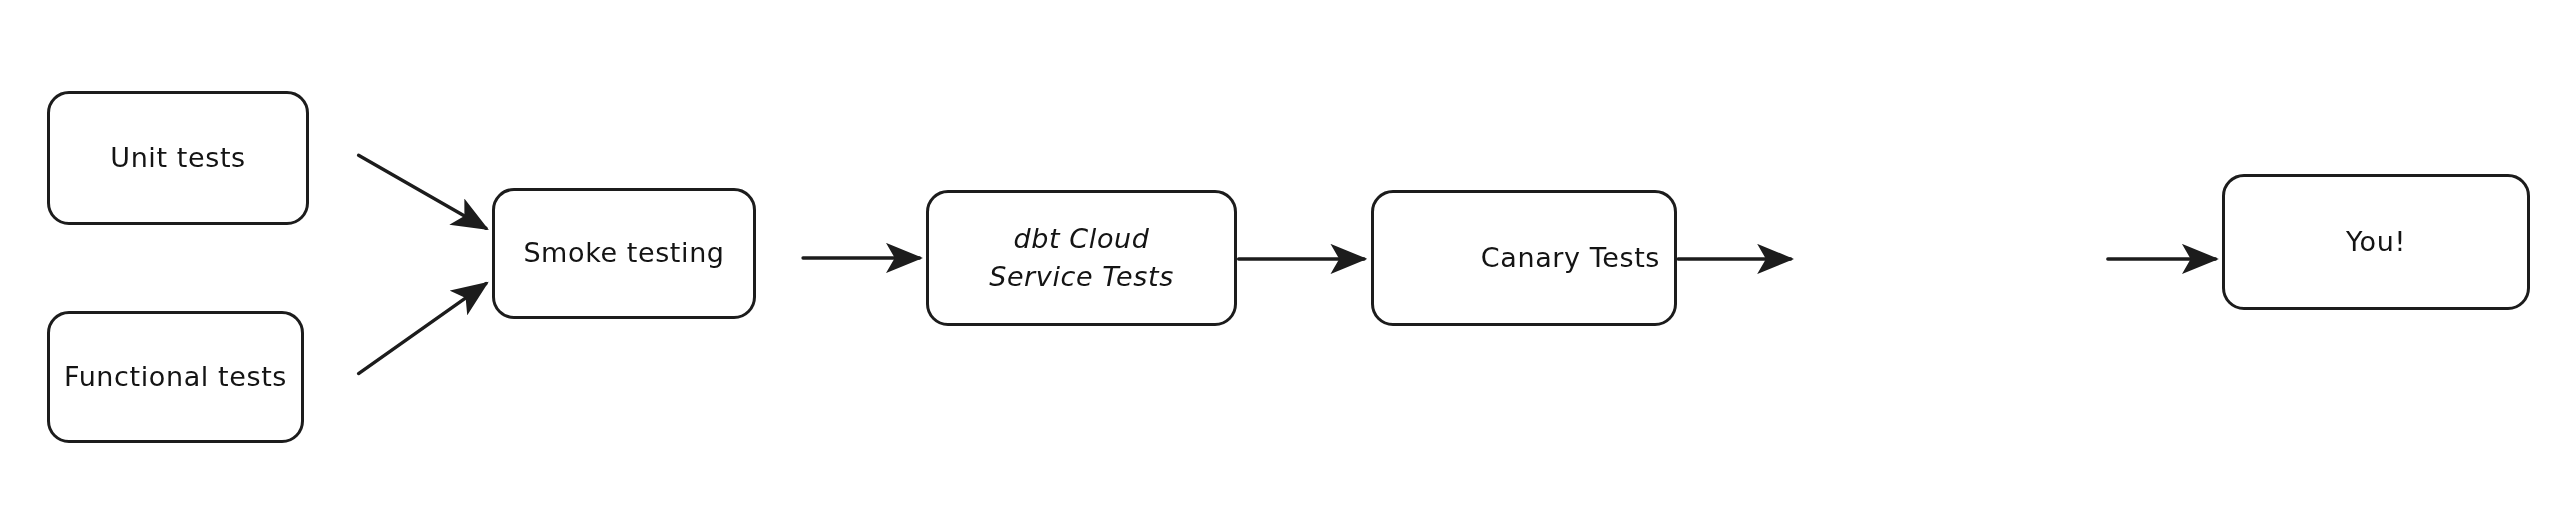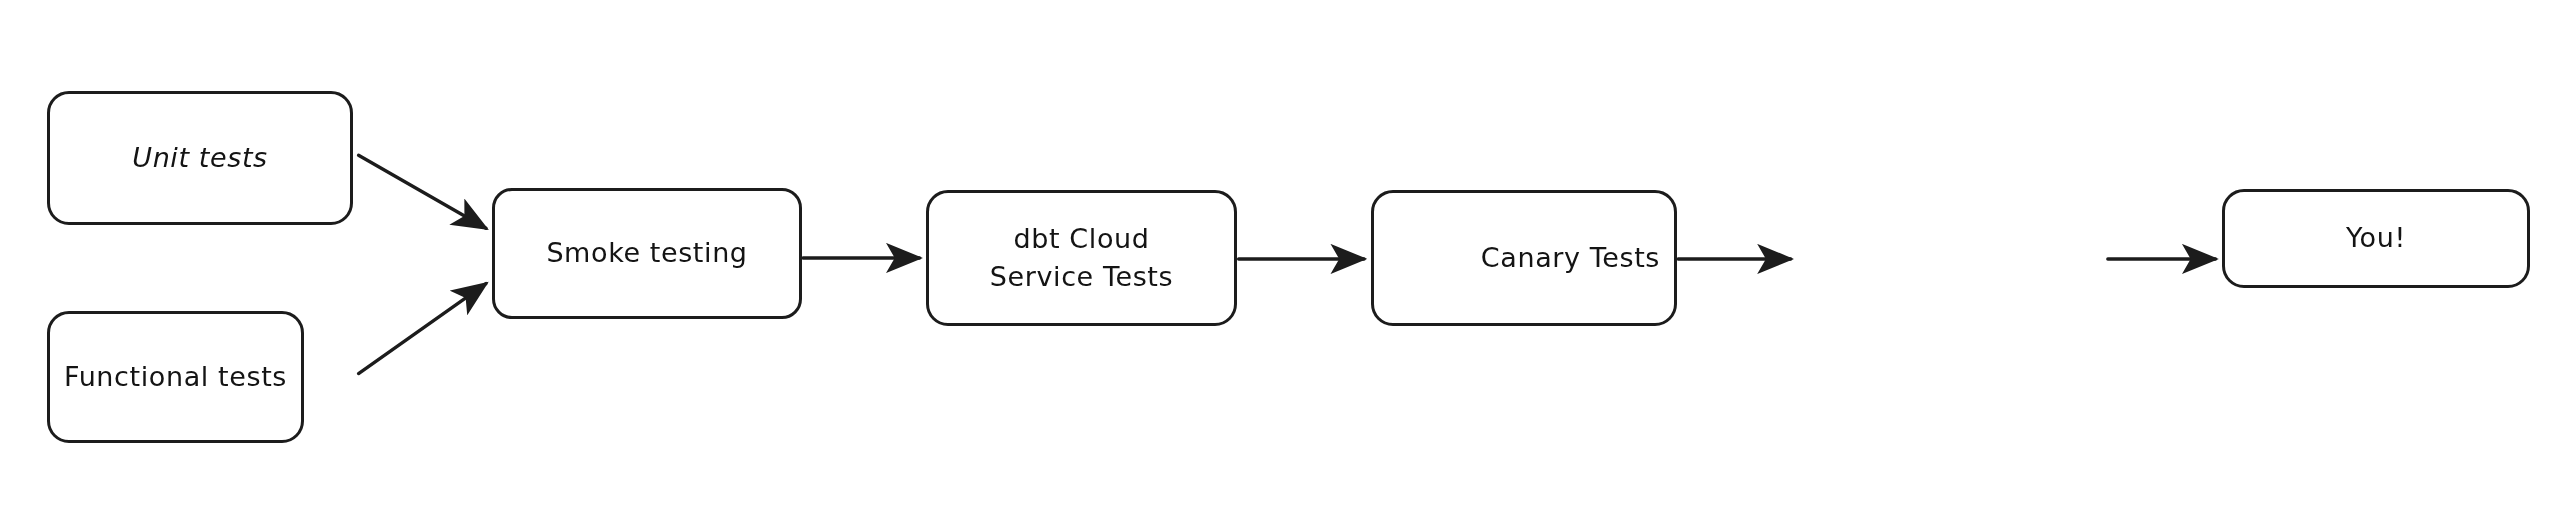--- a/index.html
+++ b/index.html
@@ -69,40 +69,40 @@
       <line x1="813" y1="261" x2="931" y2="261" marker-end="url(#arrowhead)"></line>
 
       <line x1="1254" y1="262" x2="1381" y2="262" marker-end="url(#arrowhead)"></line>
 
       <line x1="1699" y1="262" x2="1813" y2="262" marker-end="url(#arrowhead)"></line>
 
       <line x1="2134" y1="262" x2="2243" y2="262" marker-end="url(#arrowhead)"></line>
     </g>
   </svg>
 
-  <div class="node" style="left:47px; top:91px; width:306px; height:134px;font-style:italic;">
+  <div class="node" style="left:47px; top:91px; width:262px; height:134px;">
     <span class="node-label">Unit tests</span>
   </div>
 
   <div class="node" style="left:47px; top:311px; width:257px; height:132px;">
     <span class="node-label">Functional tests</span>
   </div>
 
-  <div class="node" style="left:492px; top:188px; width:310px; height:131px;border-radius:20px;">
+  <div class="node" style="left:492px; top:188px; width:264px; height:131px;">
     <span class="node-label">Smoke testing</span>
   </div>
 
-  <div class="node" style="left:926px; top:190px; width:311px; height:136px;">
+  <div class="node" style="left:926px; top:190px; width:311px; height:136px;font-style:italic;">
     <span class="node-label">dbt Cloud
 Service Tests</span>
   </div>
 
   <div class="node" style="left:1371px; top:190px; width:306px; height:136px;justify-content:flex-end;">
     <span class="node-label">Canary Tests</span>
   </div>
 
 
-  <div class="node" style="left:2222px; top:189px; width:308px; height:99px;">
+  <div class="node" style="left:2222px; top:174px; width:308px; height:136px;">
     <span class="node-label">You!</span>
   </div>
 
 </div>
 
 
 </body></html>

